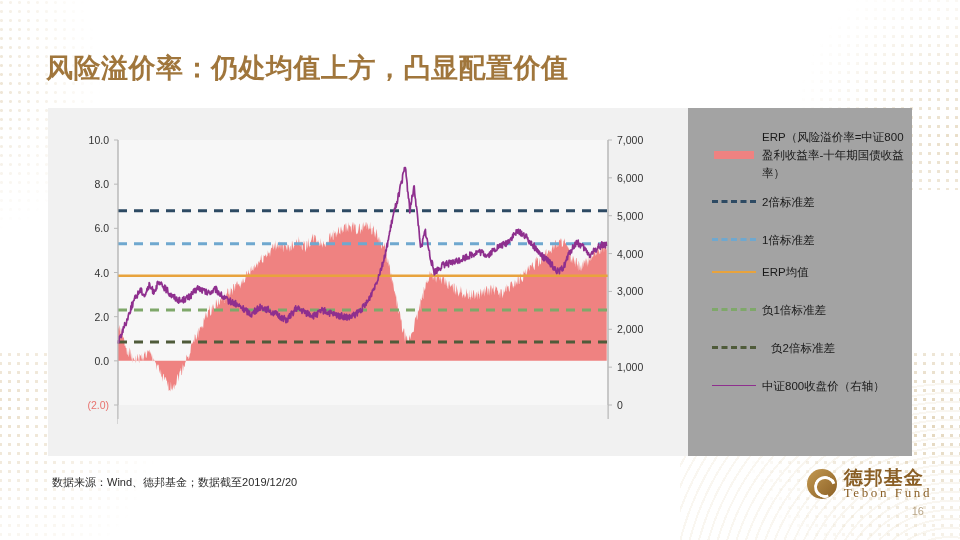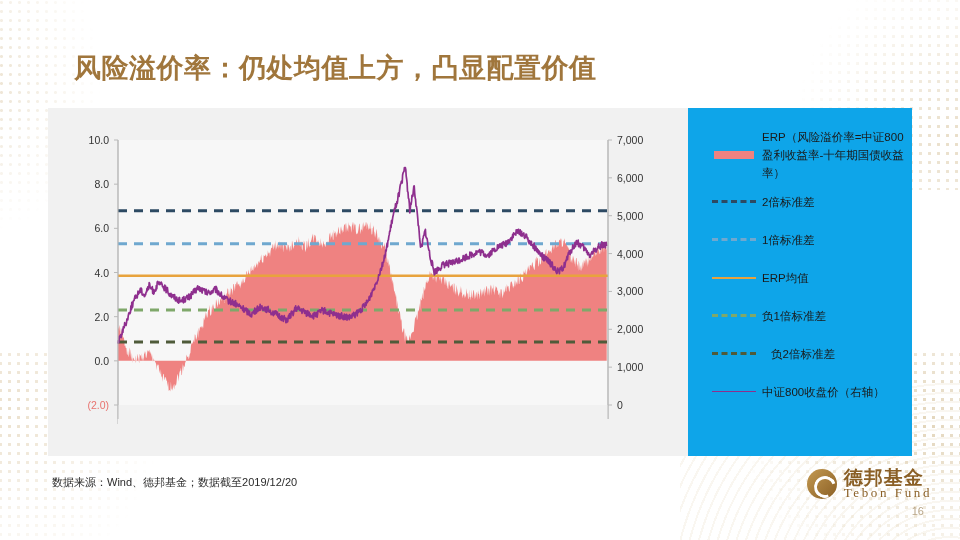--- a/index.html
+++ b/index.html
@@ -33,27 +33,26 @@
   .ht-arc{right:-20px;bottom:-30px;width:300px;height:190px;
     background:repeating-radial-gradient(circle at 90% 120%,
       transparent 0 7px,#e0cfae33 7px 9px);opacity:.9;}
 
   
   .slide-title{
     position:absolute;left:46px;top:50px;
     font-size:27px;font-weight:bold;letter-spacing:.5px;
     color:#a0763c;white-space:nowrap;
     text-shadow:0 1px 0 #fff;
-    margin-left:28px;
   }
 
   
   .panel{
     position:absolute;left:48px;top:108px;width:864px;height:348px;
-    background:#0ea5e9;
+    background:#a3a3a3;
   }
 
   .plot-wrap{position:absolute;left:0;top:0;width:640px;height:348px;}
   .legend{
     position:absolute;left:640px;top:0;width:224px;height:348px;
   }
 
   svg.chart{display:block;}
 
   
@@ -182,21 +181,21 @@
             <span class="sw-area" style="background: rgb(239, 130, 129);"></span>
           </div>
           <div class="legend-text wrap" style="width: 152px;">ERP（风险溢价率=中证800盈利收益率-十年期国债收益率）</div>
         </div>
         <div class="legend-row" style="margin-bottom: 22px;">
           <div class="legend-mark">
             <span class="sw-dash" style="border-top-color: rgb(45, 74, 99);"></span>
           </div>
           <div class="legend-text">2倍标准差</div>
         </div>
-        <div class="legend-row" style="margin-bottom: 22px;">
+        <div class="legend-row" style="margin-bottom: 16px;">
           <div class="legend-mark">
             <span class="sw-dash" style="border-top-color: rgb(111, 168, 207);"></span>
           </div>
           <div class="legend-text">1倍标准差</div>
         </div>
         <div class="legend-row" style="margin-bottom: 22px;">
           <div class="legend-mark">
             <span class="sw-solid" style="border-top-color: rgb(232, 163, 61);"></span>
           </div>
           <div class="legend-text">ERP均值</div>

